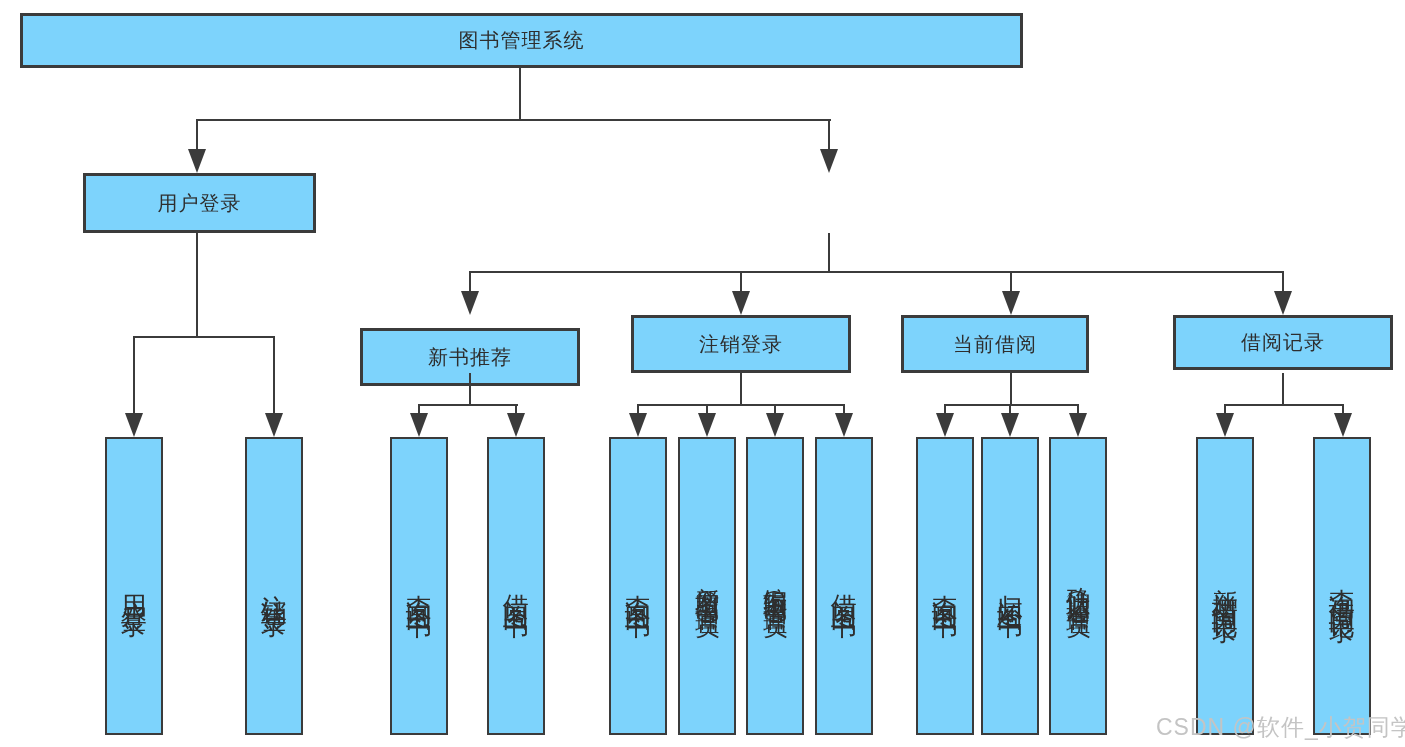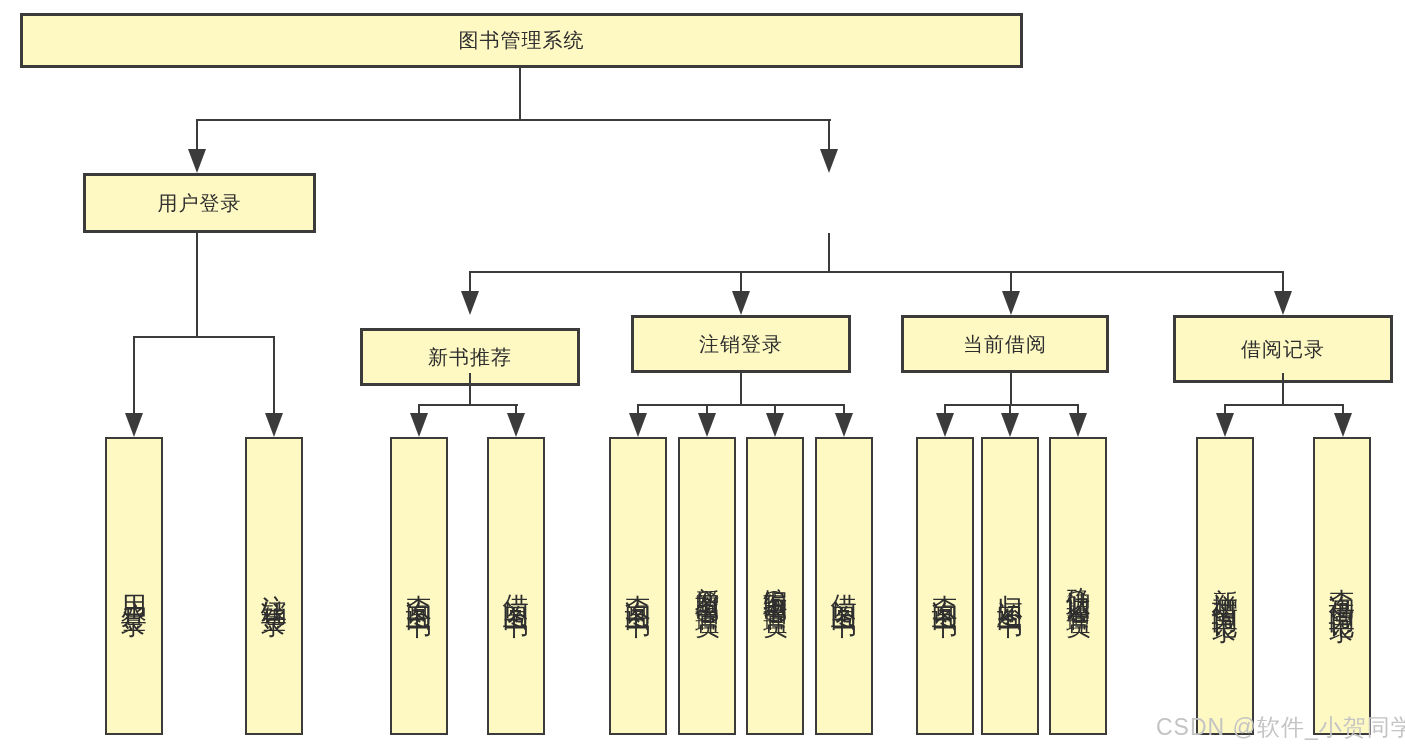--- a/index.html
+++ b/index.html
@@ -7,21 +7,21 @@
     position: relative;
     width: 1405px;
     height: 747px;
     background: #ffffff;
     font-family: "Liberation Sans", sans-serif;
     overflow: hidden;
   }
   .node {
     position: absolute;
     box-sizing: border-box;
-    background: #fef9c3;
+    background: #7dd3fc;
     border: 3px solid #3b3b3b;
     color: #2e2e2e;
     display: flex;
     align-items: center;
     justify-content: center;
     text-align: center;
   }
   .node.h { font-size: 20px; letter-spacing: 1px; }
   .node.leaf {
     border-width: 2px;
@@ -83,22 +83,22 @@
   <div class="arrow" style="left:461px; top:291px;"></div>
   <div class="vline" style="left:740px; top:271px; height:23px;"></div>
   <div class="arrow" style="left:732px; top:291px;"></div>
   <div class="vline" style="left:1010px; top:271px; height:23px;"></div>
   <div class="arrow" style="left:1002px; top:291px;"></div>
   <div class="vline" style="left:1282px; top:271px; height:23px;"></div>
   <div class="arrow" style="left:1274px; top:291px;"></div>
 
   <div class="node h" style="left:360px; top:328px; width:220px; height:58px;">新书推荐</div>
   <div class="node h" style="left:631px; top:315px; width:220px; height:58px;">注销登录</div>
-  <div class="node h" style="left:901px; top:315px; width:208px; height:58px;">当前借阅</div>
-  <div class="node h" style="left:1173px; top:315px; width:220px; height:68px;">借阅记录</div>
+  <div class="node h" style="left:901px; top:315px; width:188px; height:58px;">当前借阅</div>
+  <div class="node h" style="left:1173px; top:315px; width:220px; height:55px;">借阅记录</div>
 
   <div class="vline" style="left:469px; top:373px; height:33px;"></div>
   <div class="hline" style="left:418px; top:404px; width:100px;"></div>
   <div class="vline" style="left:418px; top:404px; height:12px;"></div>
   <div class="arrow" style="left:410px; top:413px;"></div>
   <div class="vline" style="left:515px; top:404px; height:12px;"></div>
   <div class="arrow" style="left:507px; top:413px;"></div>
 
   <div class="vline" style="left:740px; top:373px; height:33px;"></div>
   <div class="hline" style="left:637px; top:404px; width:208px;"></div>

